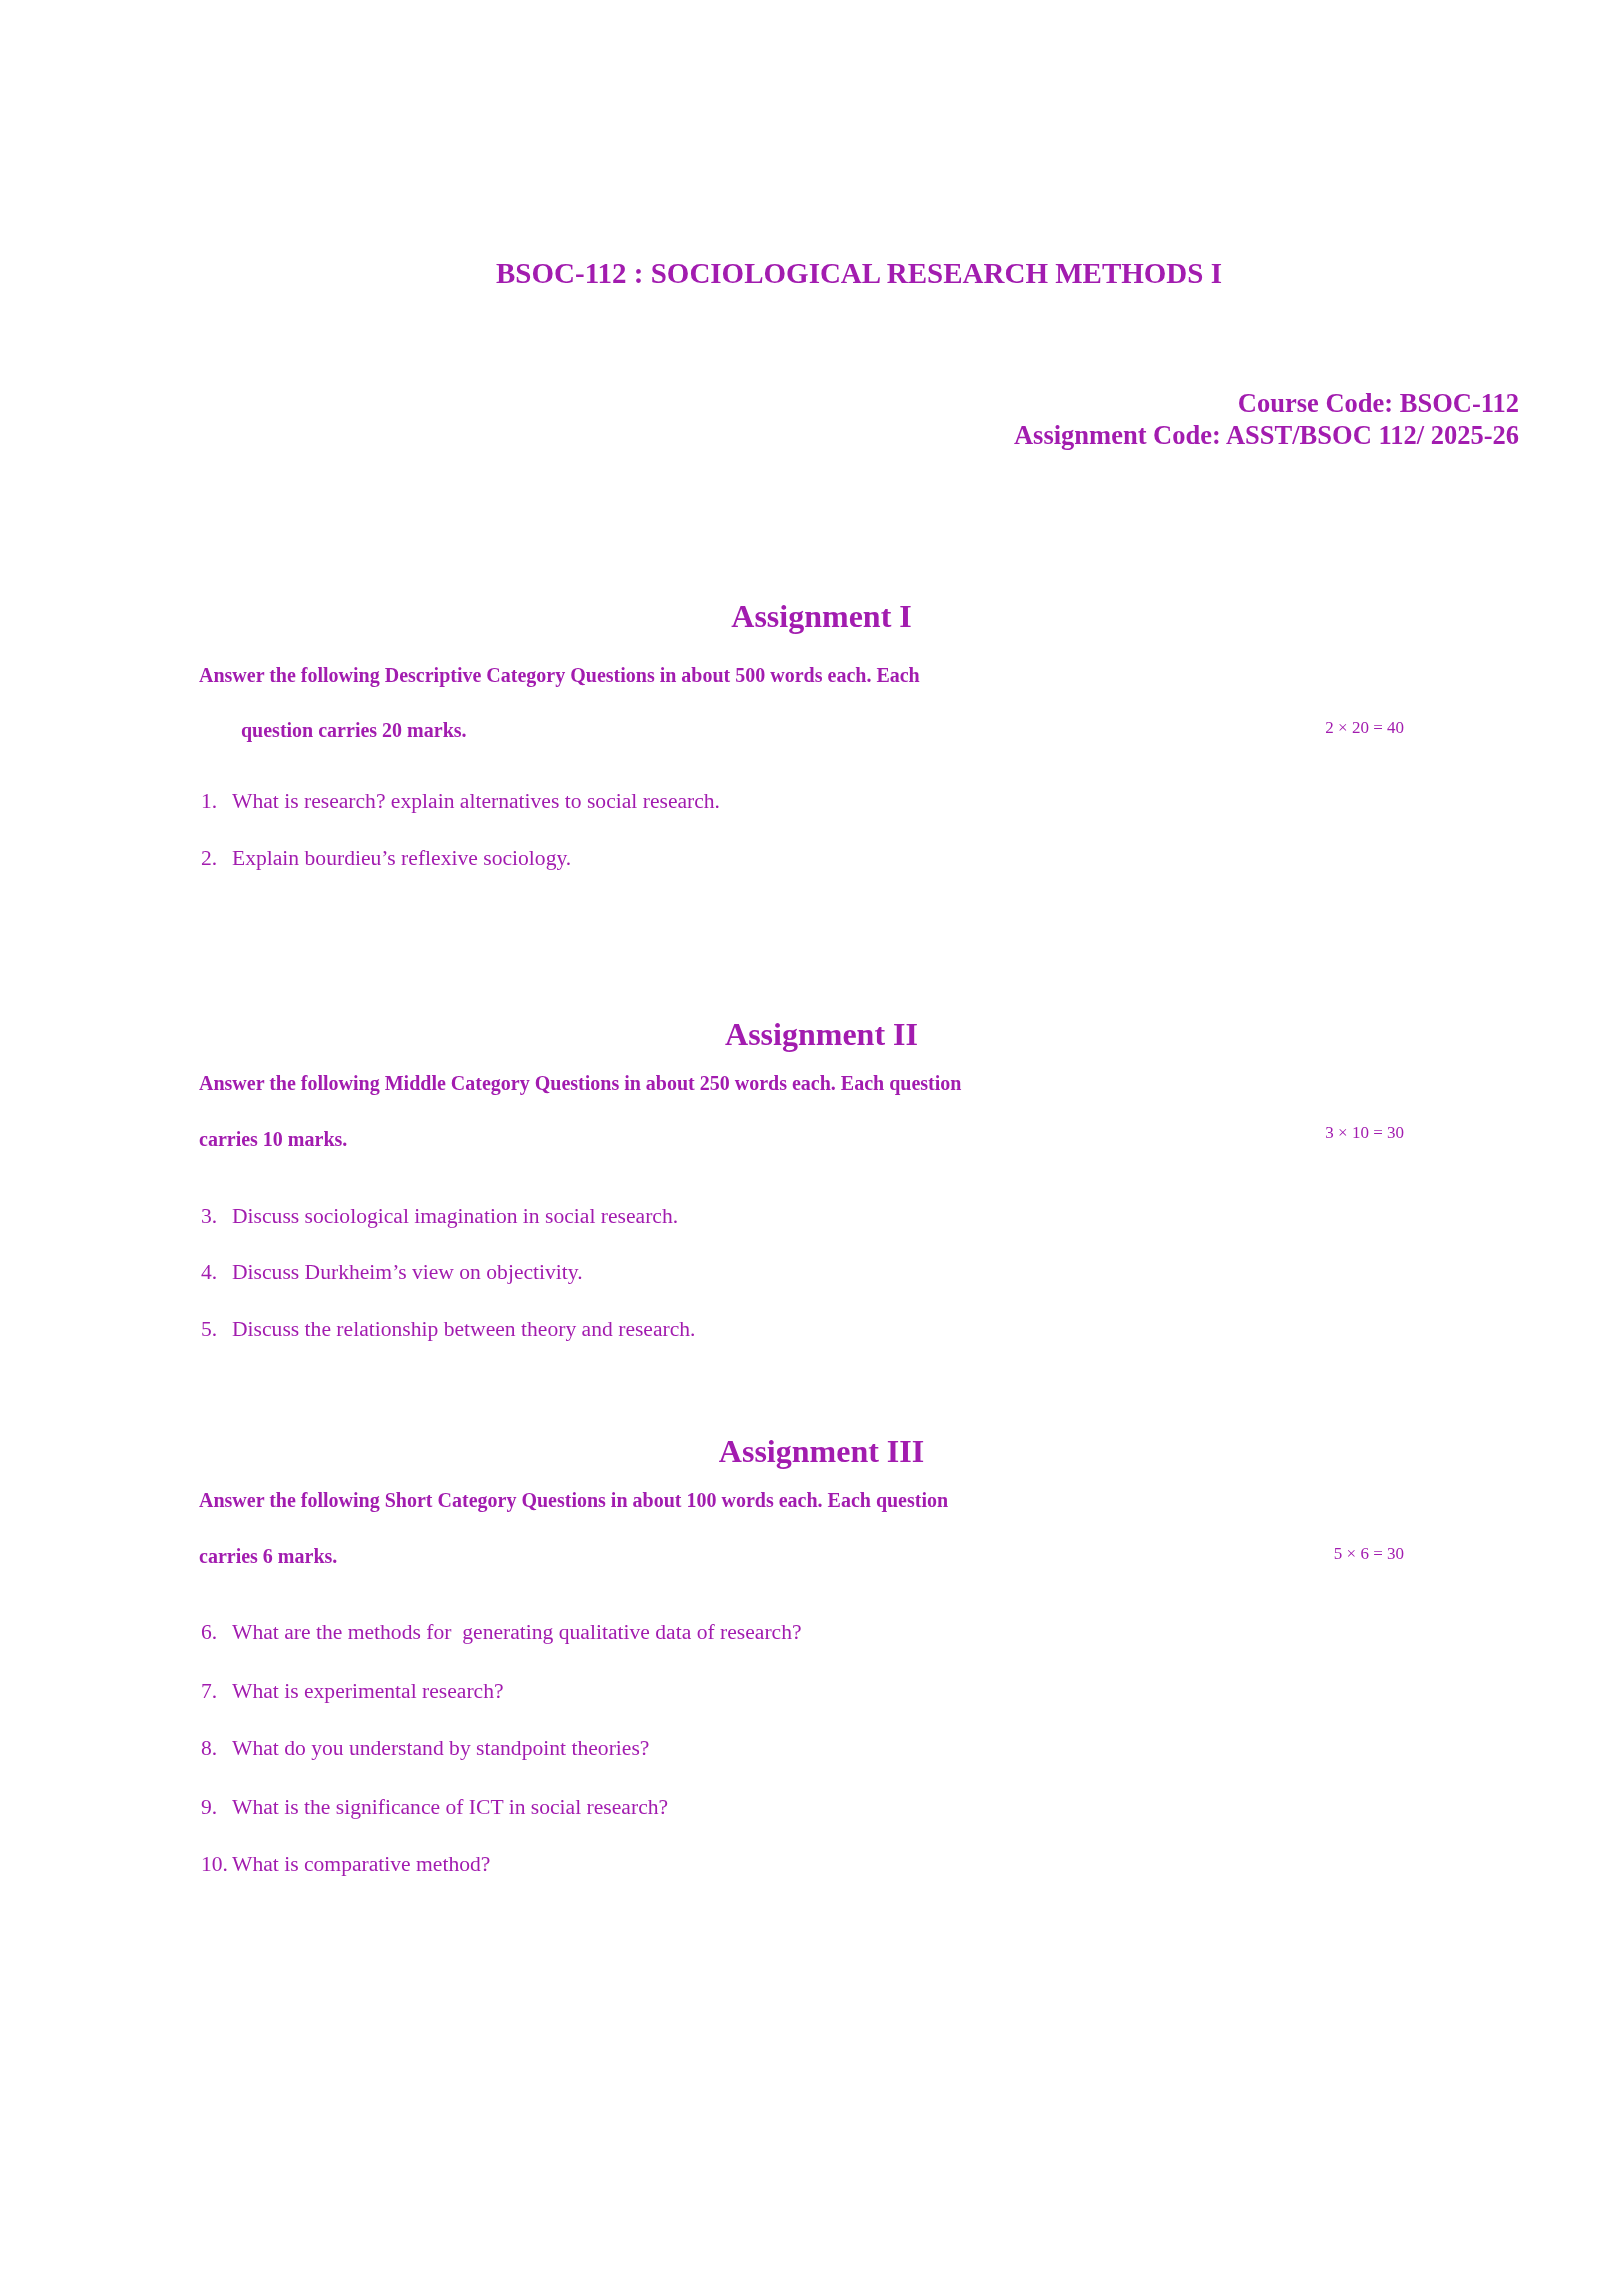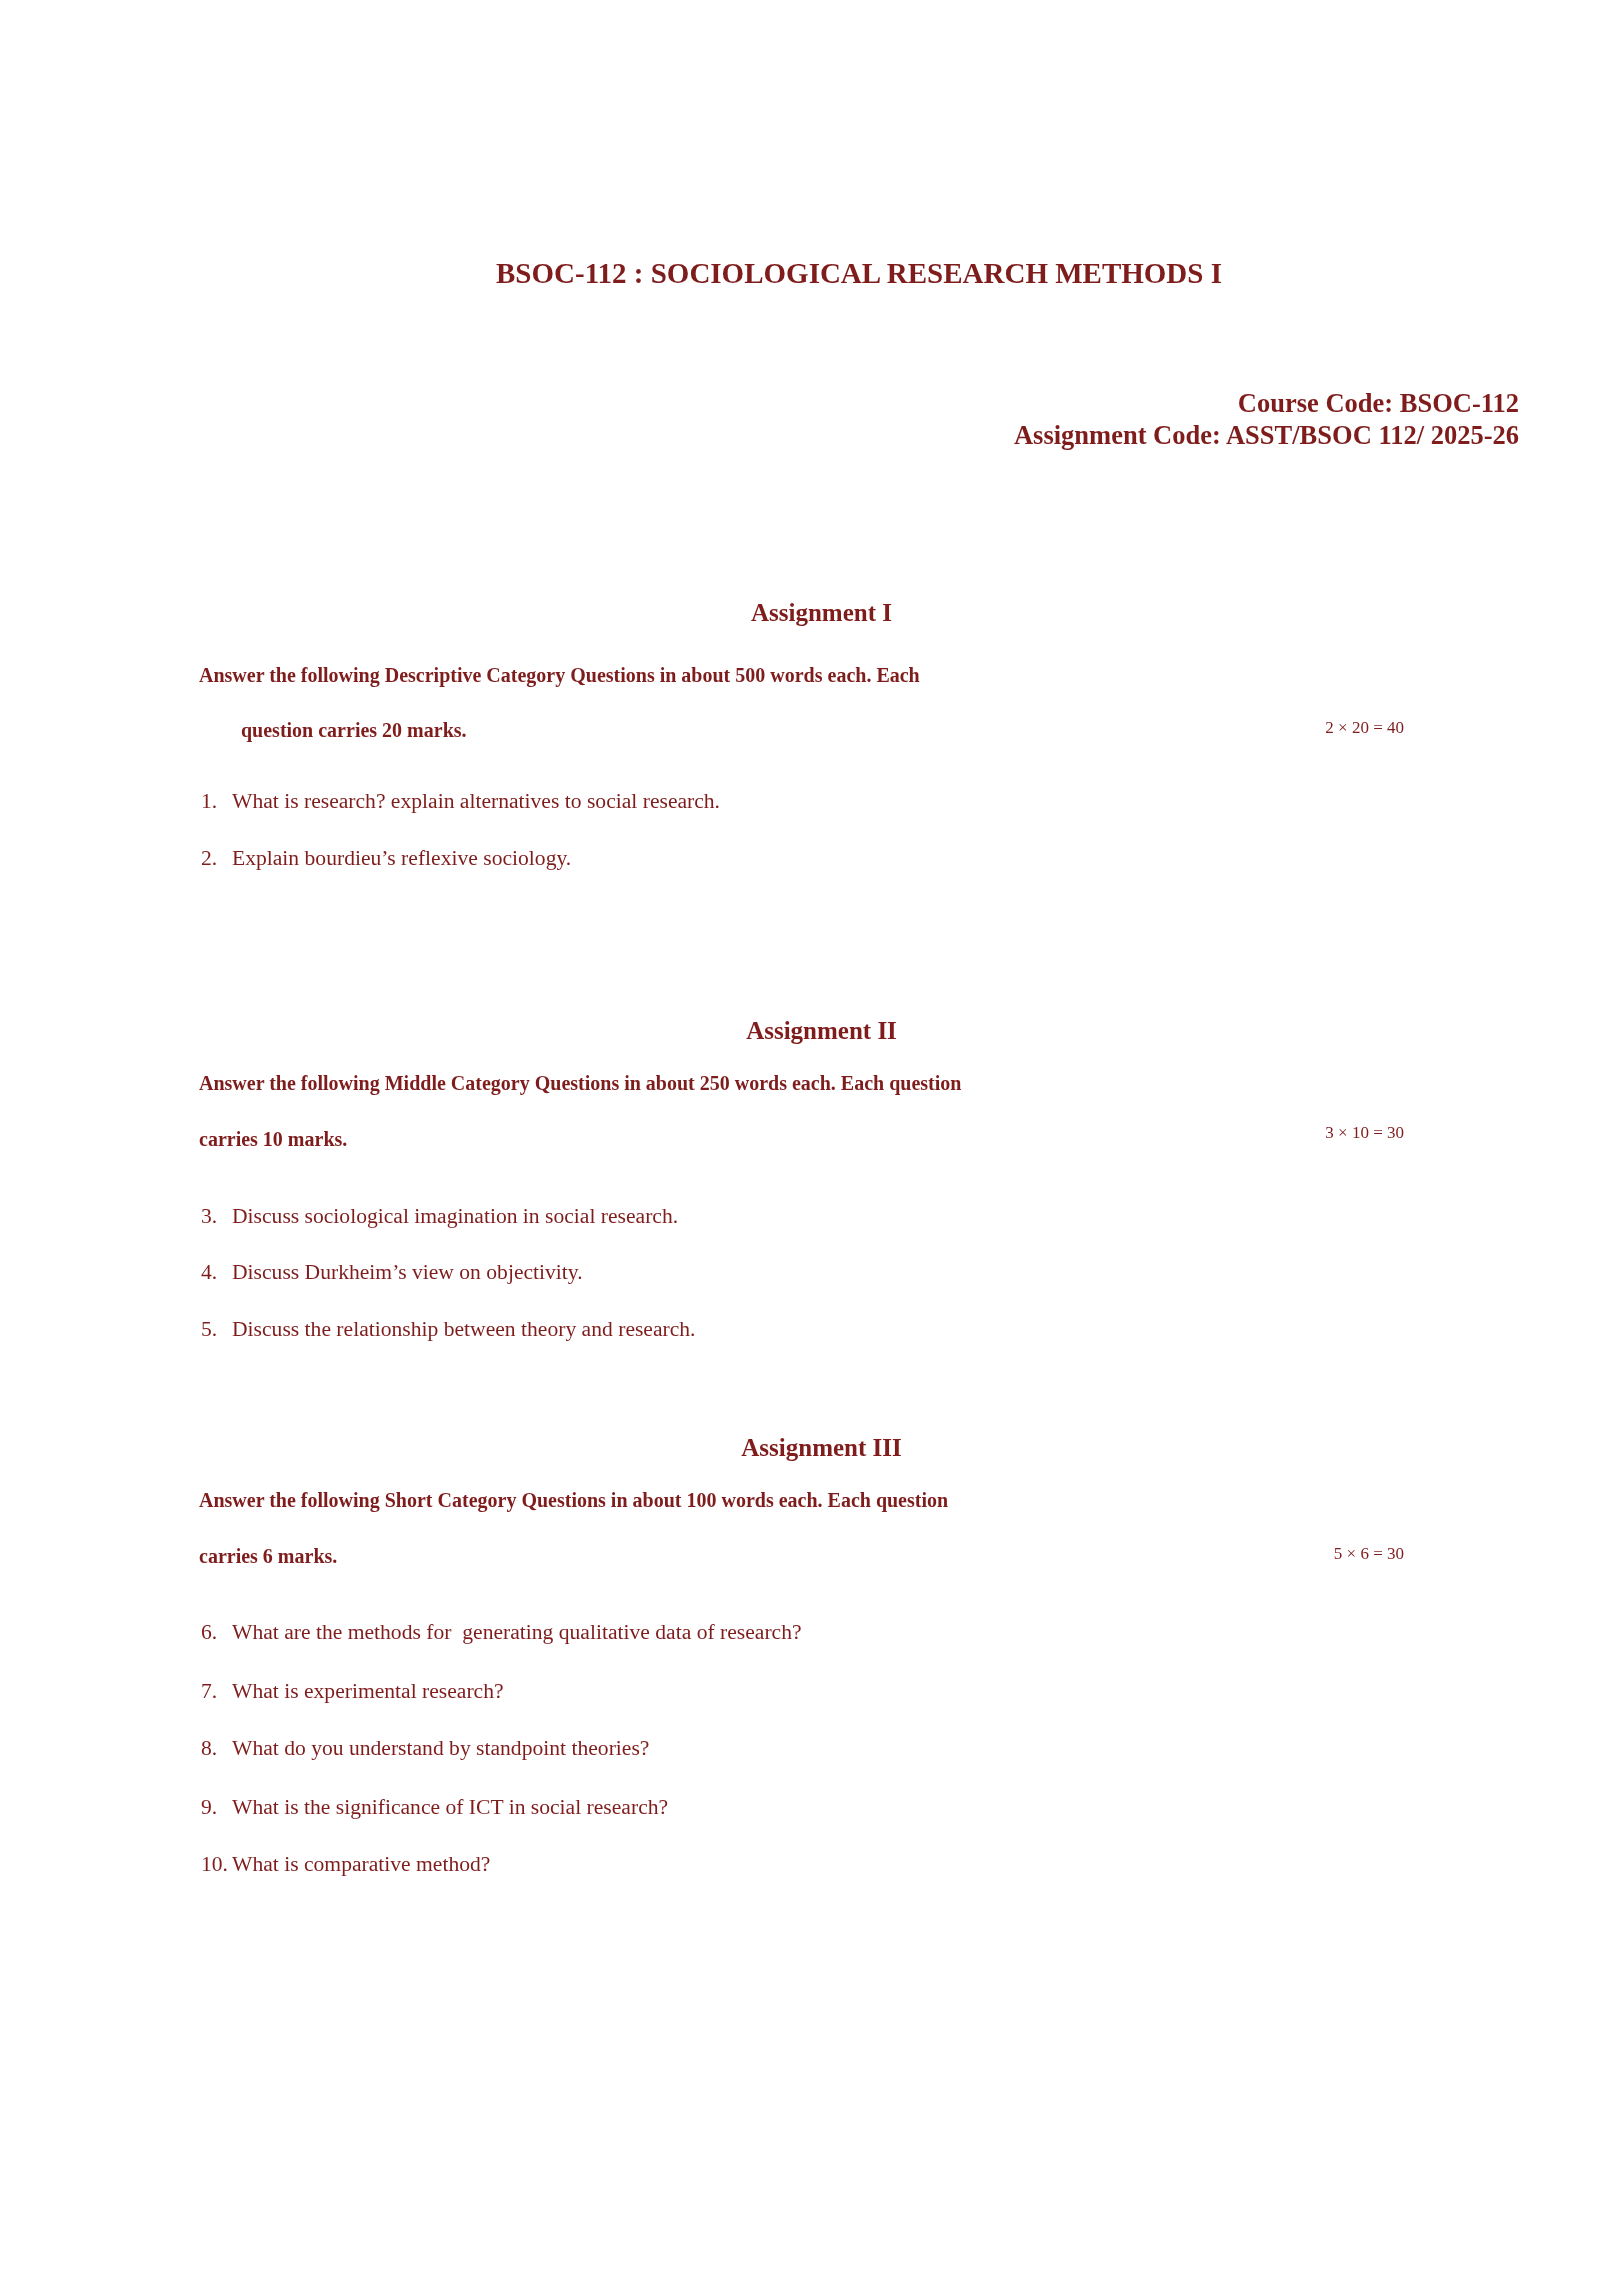--- a/index.html
+++ b/index.html
@@ -5,21 +5,21 @@
   html, body {
     margin: 0;
     padding: 0;
     background: #ffffff;
   }
   .page {
     position: relative;
     width: 1621px;
     height: 2293px;
     background: #ffffff;
-    color: #7f1d1d;
+    color: #a21caf;
     font-family: "Liberation Serif", "DejaVu Serif", serif;
     overflow: hidden;
   }
   .abs { position: absolute; }
 
   .doc-title {
     left: 199px;
     width: 1320px;
     top: 259px;
     text-align: center;
@@ -37,21 +37,21 @@
     font-size: 26.5px;
     font-weight: bold;
     line-height: 32px;
     margin-top: 18px;
   }
 
   .section-heading {
     left: 199px;
     width: 1245px;
     text-align: center;
-    font-size: 25px;
+    font-size: 32px;
     font-weight: bold;
     line-height: 1;
     white-space: nowrap;
   }
   .heading-1 { top: 600px; }
   .heading-2 { top: 1018px; }
   .heading-3 { top: 1435px; }
 
   .instr-line {
     left: 199px;

